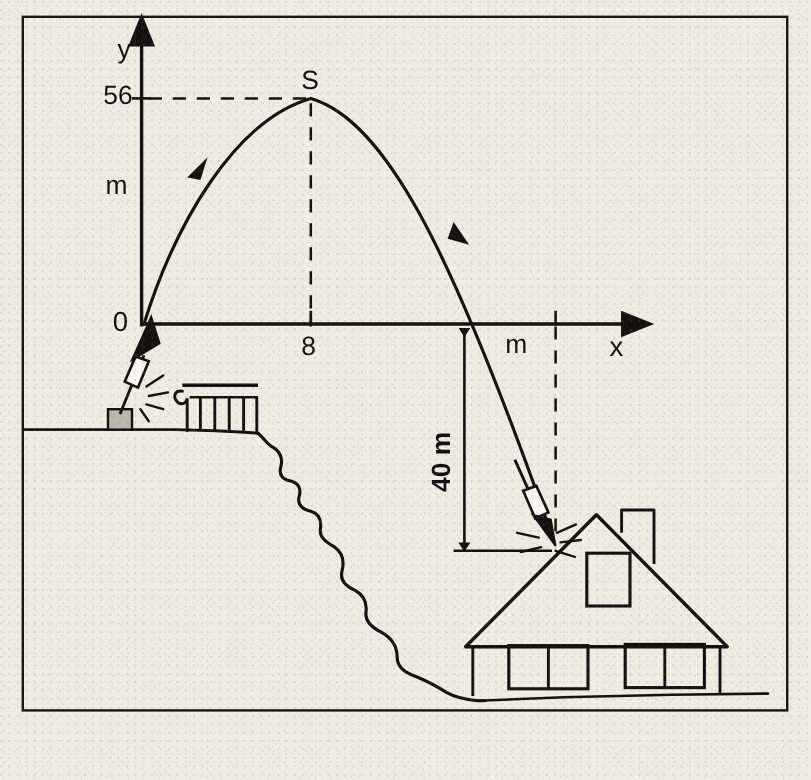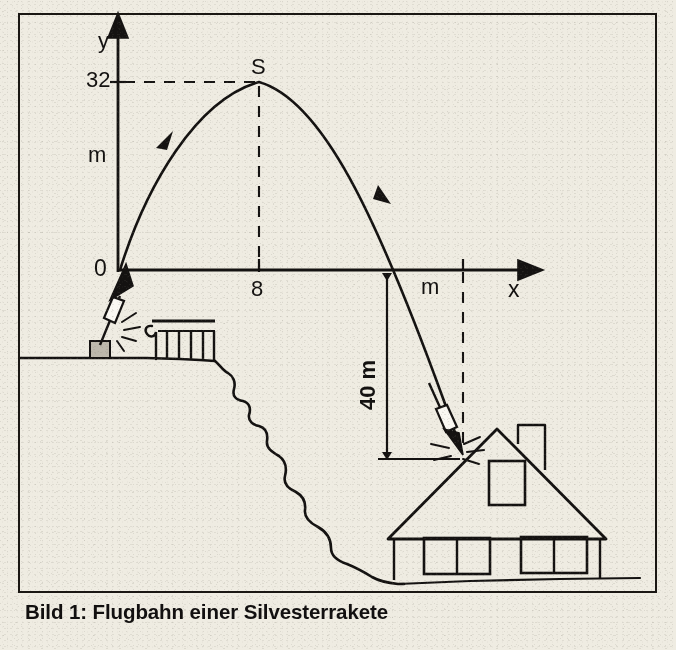--- a/index.html
+++ b/index.html
@@ -207,31 +207,30 @@
       </g>
     </g>
   </svg>
 
   <div id="grain"></div>
 
   <div id="figure-frame"></div>
 
   <div class="lbl" style="left:98px; top:30px; font-size:22px;">y</div>
 
-  <div class="lbl" style="left:86px; top:69px; font-size:22px;">32</div>
+  <div class="lbl" style="left:86px; top:69px; font-size:22px;">56</div>
 
   <div class="lbl" style="left:88px; top:144px; font-size:22px;">m</div>
 
   <div class="lbl" style="left:94px; top:257px; font-size:23px;">0</div>
 
   <div class="lbl" style="left:251px; top:278px; font-size:22px;">8</div>
 
   <div class="lbl" style="left:421px; top:276px; font-size:22px;">m</div>
 
   <div class="lbl" style="left:508px; top:278px; font-size:23px;">x</div>
 
   <div class="lbl" style="left:251px; top:56px; font-size:22px;">S</div>
 
   <div class="lbl-vert" style="left:357px; top:410px; font-size:22px; font-weight:600;">40 m</div>
 
-  <div class="cap">Bild 1: Flugbahn einer Silvesterrakete</div>
 
 </div>
 
 </body></html>

